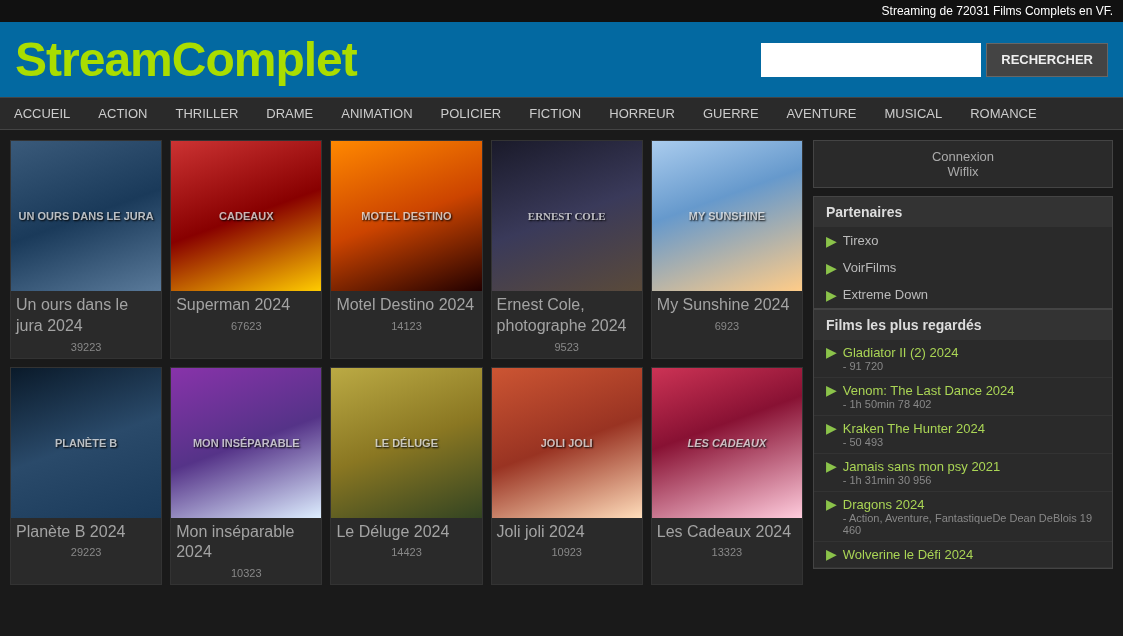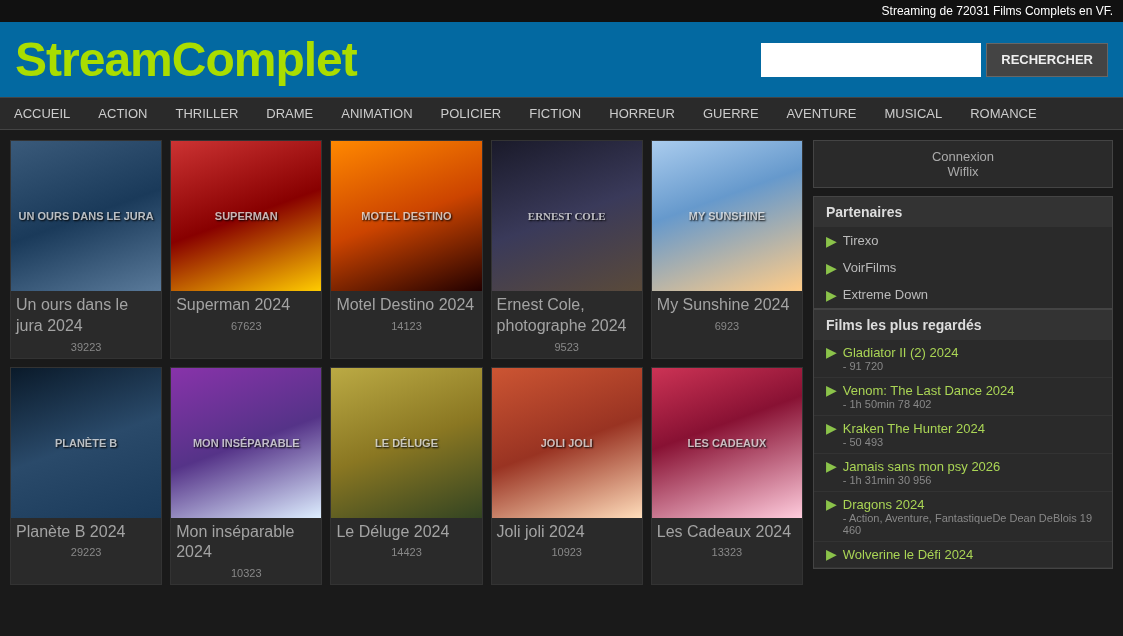--- a/index.html
+++ b/index.html
@@ -234,21 +234,21 @@
   <div id="movie-grid">
       <div class="movie-card">
         <div class="movie-poster-placeholder poster-1">
           <span style="color: rgba(255, 255, 255, 0.7); font-size: 11px; font-weight: bold; text-align: center; padding: 5px; text-shadow: rgb(0, 0, 0) 1px 1px 2px;">UN OURS DANS LE JURA</span>
         </div>
         <div class="movie-title">Un ours dans le jura 2024</div>
         <div class="movie-views">39223</div>
       </div>
       <div class="movie-card">
         <div class="movie-poster-placeholder poster-2">
-          <span style="color: rgba(255, 255, 255, 0.7); font-size: 11px; font-weight: bold; text-align: center; padding: 5px; text-shadow: rgb(0, 0, 0) 1px 1px 2px;">SUPERMAN</span>
+          <span style="color: rgba(255, 255, 255, 0.7); font-size: 11px; font-weight: bold; text-align: center; padding: 5px; text-shadow: rgb(0, 0, 0) 1px 1px 2px;">CADEAUX</span>
         </div>
         <div class="movie-title">Superman 2024</div>
         <div class="movie-views">67623</div>
       </div>
       <div class="movie-card">
         <div class="movie-poster-placeholder poster-3">
           <span style="color: rgba(255, 255, 255, 0.7); font-size: 11px; font-weight: bold; text-align: center; padding: 5px; text-shadow: rgb(0, 0, 0) 1px 1px 2px;">MOTEL DESTINO</span>
         </div>
         <div class="movie-title">Motel Destino 2024</div>
         <div class="movie-views">14123</div>
@@ -290,21 +290,21 @@
       </div>
       <div class="movie-card">
         <div class="movie-poster-placeholder poster-9">
           <span style="color: rgba(255, 255, 255, 0.7); font-size: 11px; font-weight: bold; text-align: center; padding: 5px; text-shadow: rgb(0, 0, 0) 1px 1px 2px;">JOLI JOLI</span>
         </div>
         <div class="movie-title">Joli joli 2024</div>
         <div class="movie-views">10923</div>
       </div>
       <div class="movie-card">
         <div class="movie-poster-placeholder poster-10">
-          <span style="color: rgba(255, 255, 255, 0.7); font-size: 11px; font-weight: bold; text-align: center; padding: 5px; text-shadow: rgb(0, 0, 0) 1px 1px 2px;">LES CADEAUX</span>
+          <span style="color: rgba(255, 255, 255, 0.7); font-size: 11px; font-weight: bold; text-align: center; padding: 5px; text-shadow: rgb(0, 0, 0) 1px 1px 2px; font-style: italic;">LES CADEAUX</span>
         </div>
         <div class="movie-title">Les Cadeaux 2024</div>
         <div class="movie-views">13323</div>
       </div>
     </div>
 
   <div id="sidebar">
 
     <div id="connexion-box">
       <a>Connexion</a>
@@ -349,21 +349,21 @@
           <div class="film-item">
             <span class="arrow-icon">▶</span>
             <div class="film-item-content">
               <div class="film-item-title">Kraken The Hunter 2024</div>
               <div class="film-item-meta">- 50 493</div>
             </div>
           </div>
           <div class="film-item">
             <span class="arrow-icon">▶</span>
             <div class="film-item-content">
-              <div class="film-item-title">Jamais sans mon psy 2026</div>
+              <div class="film-item-title">Jamais sans mon psy 2021</div>
               <div class="film-item-meta">- 1h 31min 30 956</div>
             </div>
           </div>
           <div class="film-item">
             <span class="arrow-icon">▶</span>
             <div class="film-item-content">
               <div class="film-item-title">Dragons 2024</div>
               <div class="film-item-meta">- Action, Aventure, FantastiqueDe Dean DeBlois 19 460</div>
             </div>
           </div>

